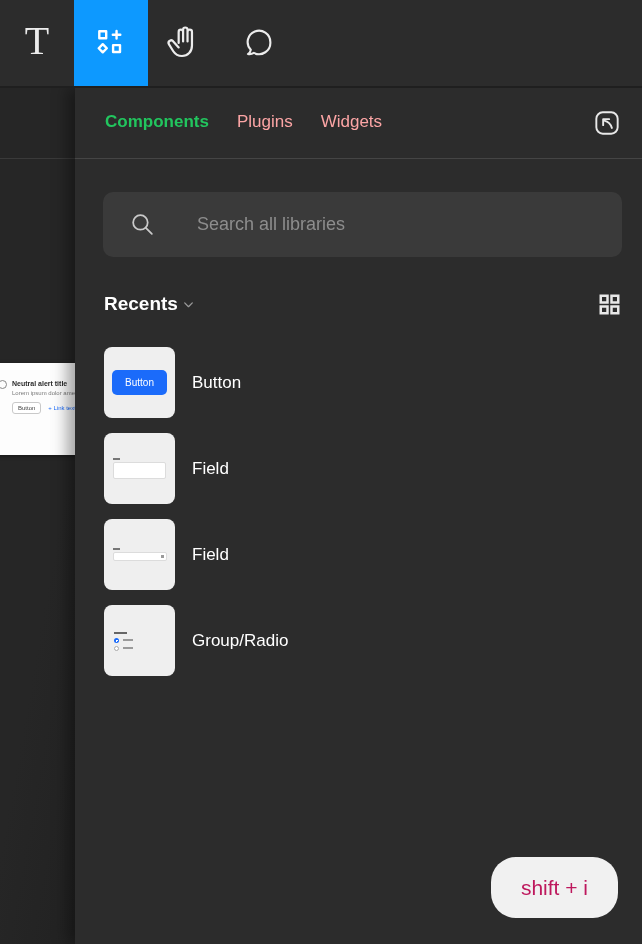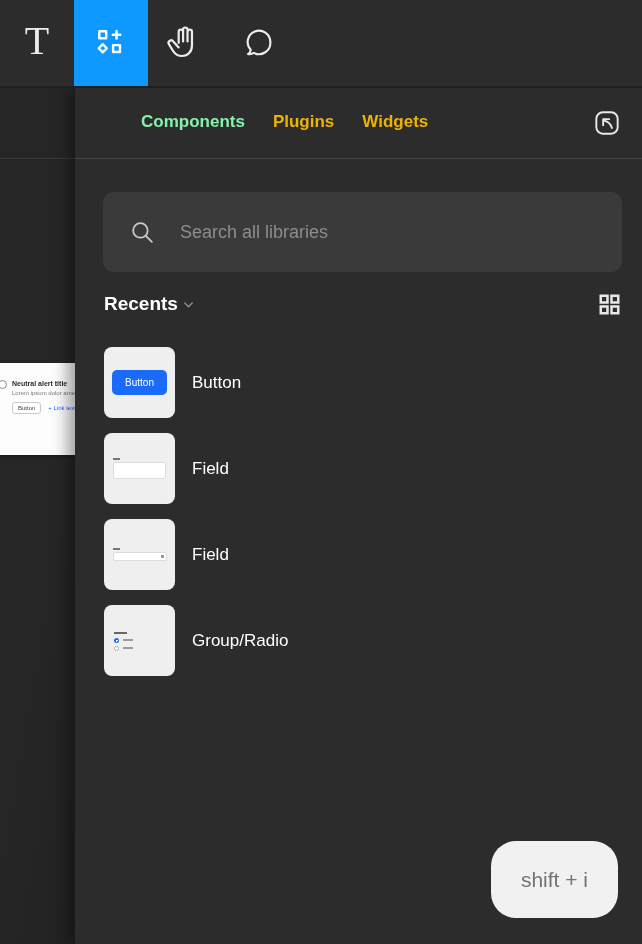--- a/index.html
+++ b/index.html
@@ -50,32 +50,32 @@
   .alert-link{font-size:6px;color:#1b6bfa;white-space:nowrap;}
   
   .panel{
     position:absolute;top:88px;left:75px;right:0;bottom:0;background:#2c2c2c;
     box-shadow:-8px 0 14px rgba(0,0,0,.35);z-index:3;
   }
   .tabs-row{
     position:absolute;top:14px;left:30px;right:16px;height:40px;
     display:flex;align-items:center;gap:28px;
   }
-  .tab{font-size:17px;color:#eab308;font-weight:700;cursor:pointer;white-space:nowrap;}
-  .tab.active{color:#86efac;font-weight:700;margin-left:36px;}
+  .tab{font-size:17px;color:#fca5a5;font-weight:400;cursor:pointer;white-space:nowrap;}
+  .tab.active{color:#22c55e;font-weight:700;}
   .open-panel-btn{
     position:absolute;top:18px;right:18px;width:34px;height:34px;
     display:flex;align-items:center;justify-content:center;cursor:pointer;
   }
   .panel-divider{position:absolute;top:70px;left:0;right:0;height:1px;background:#454545;}
   
   .search-bar{
-    position:absolute;top:104px;left:28px;right:20px;height:80px;
+    position:absolute;top:104px;left:28px;right:20px;height:65px;
     background:#3a3a3a;border-radius:10px;display:flex;align-items:center;
-    padding:0 20px 0 26px;box-sizing:border-box;gap:22px;cursor:text;
+    padding:0 20px 0 26px;box-sizing:border-box;gap:39px;cursor:text;
   }
   .search-bar input{
     flex:1;background:transparent;border:none;outline:none;
     font-size:18px;color:#e8e8e8;font-family:"Liberation Sans",sans-serif;
   }
   .search-bar input::placeholder{color:#8d8d8d;}
   
   .recents-row{
     position:absolute;top:198px;left:29px;right:20px;height:36px;
     display:flex;align-items:center;
@@ -129,21 +129,21 @@
   .thumb-group .td{left:18px;top:44px;width:3px;height:3px;border-radius:50%;background:#1b6bfa;}
   
   .thumb-radio .ta{left:10px;top:27px;width:13px;height:2px;background:#666;}
   .thumb-radio .tb{left:10px;top:33px;width:5px;height:5px;border-radius:50%;background:radial-gradient(circle,#fff 0 1px,#1b6bfa 1px);}
   .thumb-radio .tc{left:19px;top:34px;width:10px;height:2px;background:#9a9a9a;}
   .thumb-radio .td{left:10px;top:41px;width:5px;height:5px;border-radius:50%;background:#fff;border:1px solid #aaa;box-sizing:border-box;}
   .thumb-radio .te{left:19px;top:42px;width:10px;height:2px;background:#9a9a9a;}
   
   .shortcut-badge{
     position:absolute;right:24px;bottom:26px;height:49px;line-height:49px;
-    padding:14px 30px;border-radius:25px;background:#f1f1f1;color:#737373;
+    padding:6px 30px;border-radius:25px;background:#f1f1f1;color:#be185d;
     font-size:21px;white-space:nowrap;margin-top:36px;
   }
 </style>
 </head>
 <body>
 
 <div class="toolbar">
   <div class="tool">
     <span class="text-tool-glyph">T</span>
   </div>

